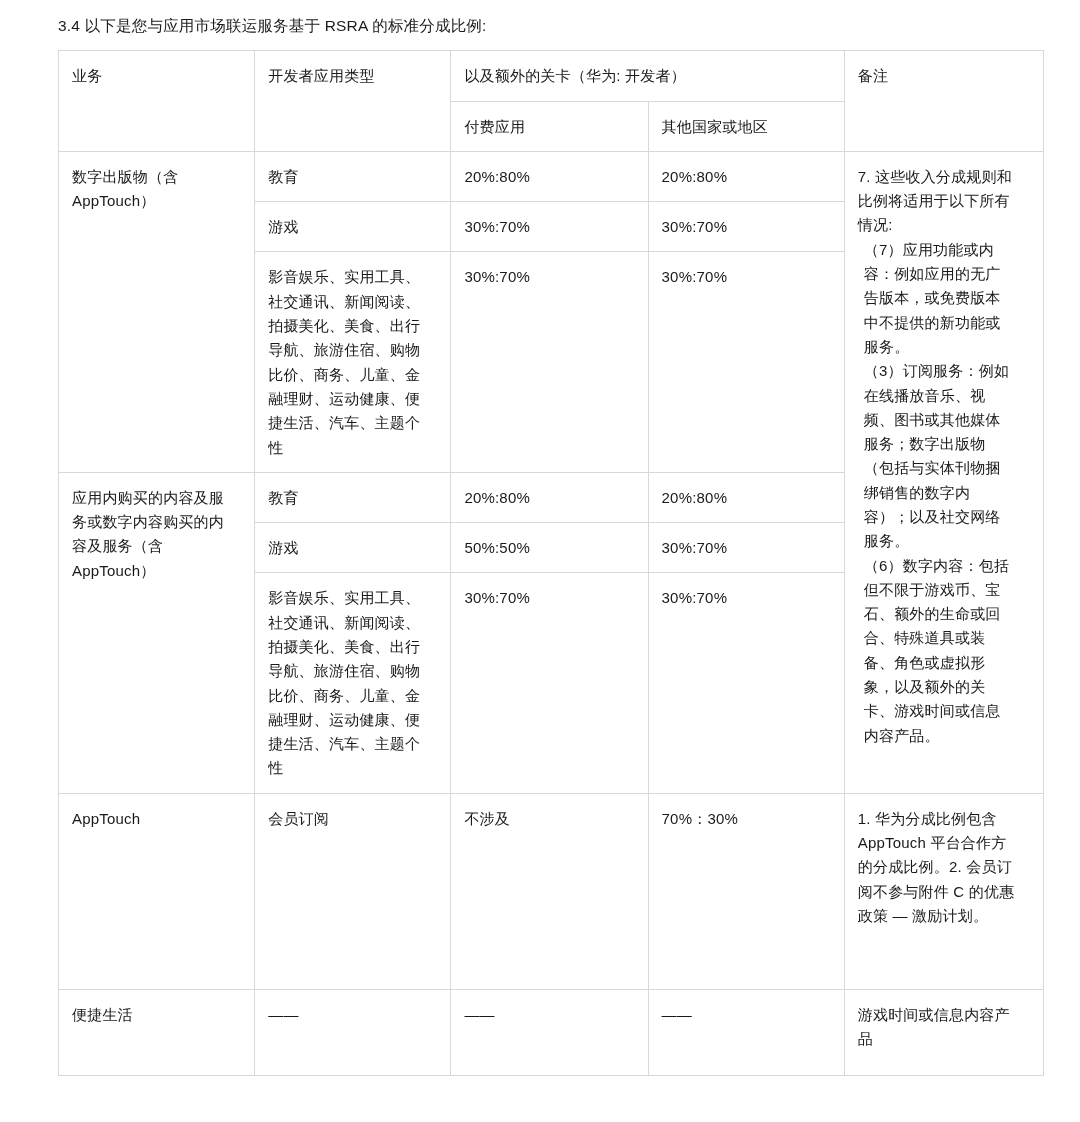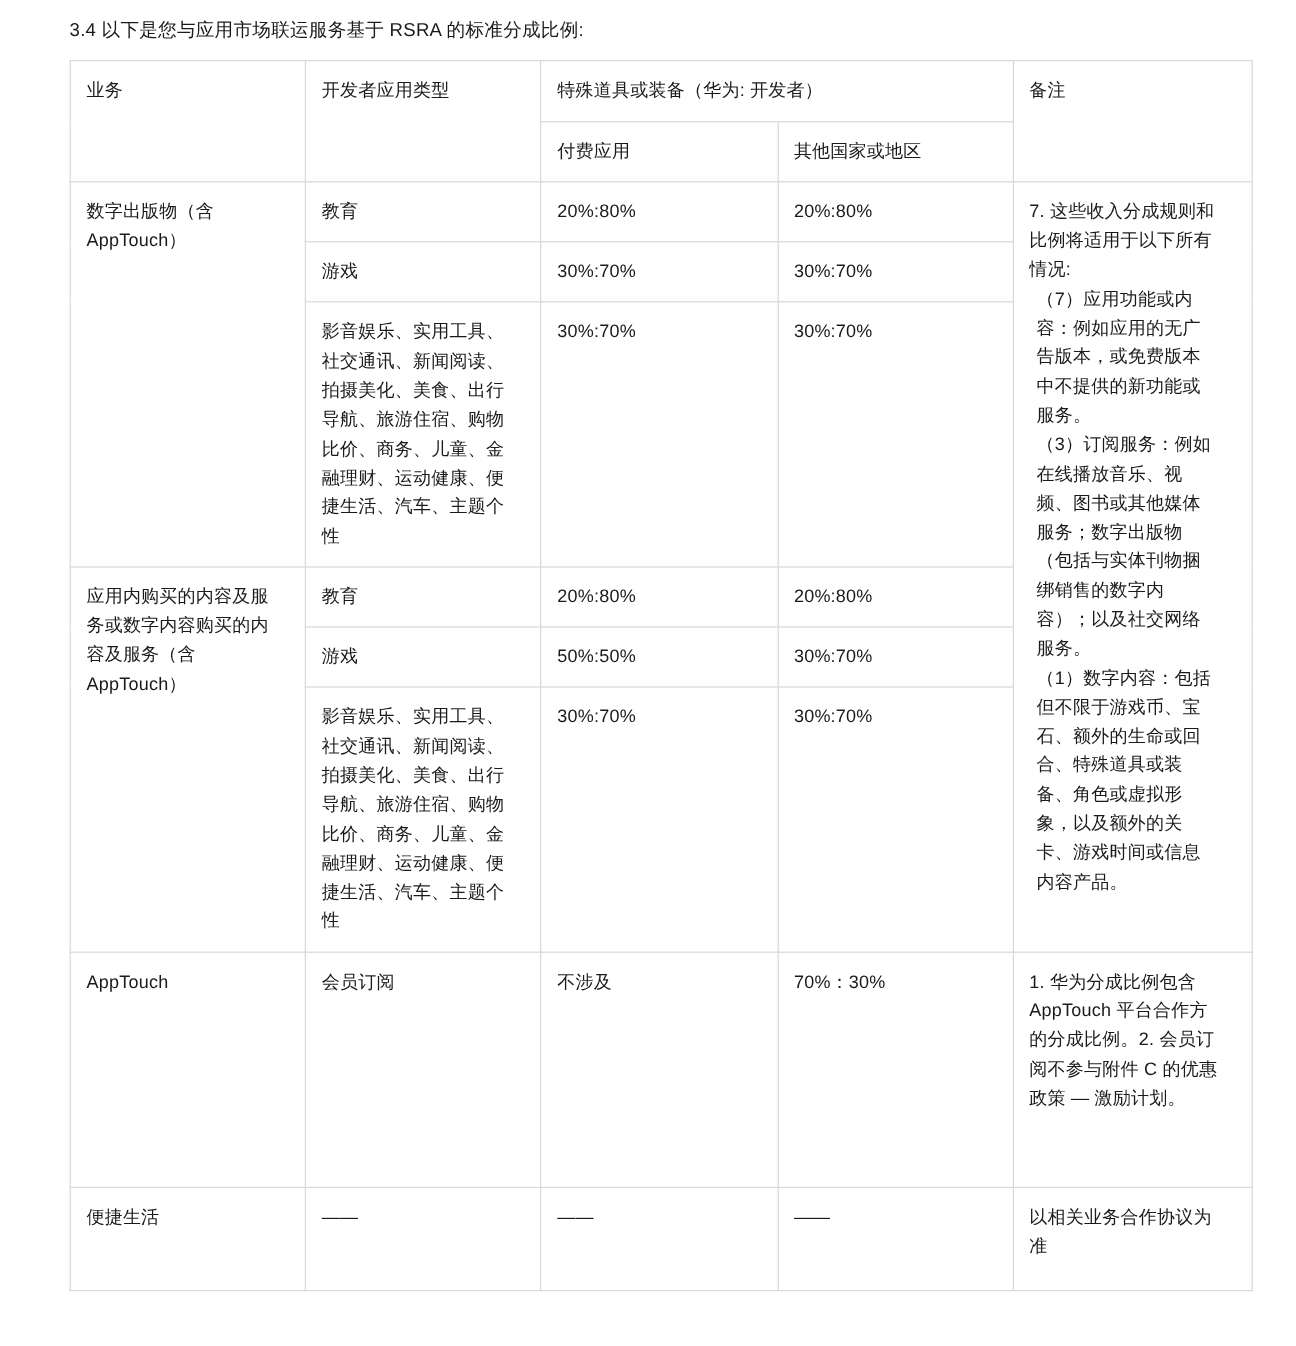--- a/index.html
+++ b/index.html
@@ -73,38 +73,38 @@
         <col class="col-b">
         <col class="col-c">
         <col class="col-d">
         <col class="col-e">
     </colgroup>
     <tbody>
 
       <tr>
         <td class="hdr" rowspan="2">业务</td>
         <td class="hdr" rowspan="2">开发者应用类型</td>
-        <td class="hdr" colspan="2">特殊道具或装备（华为: 开发者）</td>
+        <td class="hdr" colspan="2">以及额外的关卡（华为: 开发者）</td>
         <td class="hdr" rowspan="2">备注</td>
       </tr>
       <tr>
         <td class="hdr">付费应用</td>
         <td class="hdr">其他国家或地区</td>
       </tr>
 
       <tr>
         <td rowspan="3">数字出版物（含 AppTouch）</td>
         <td>教育</td>
         <td class="nowrap-val">20%:80%</td>
         <td class="nowrap-val">20%:80%</td>
         <td class="note-cell" rowspan="6">
           <p>7. 这些收入分成规则和比例将适用于以下所有情况:</p>
           <p class="indent">（7）应用功能或内容：例如应用的无广告版本，或免费版本中不提供的新功能或服务。</p>
           <p class="indent">（3）订阅服务：例如在线播放音乐、视频、图书或其他媒体服务；数字出版物（包括与实体刊物捆绑销售的数字内容）；以及社交网络服务。</p>
-          <p class="indent">（1）数字内容：包括但不限于游戏币、宝石、额外的生命或回合、特殊道具或装备、角色或虚拟形象，以及额外的关卡、游戏时间或信息内容产品。</p>
+          <p class="indent">（6）数字内容：包括但不限于游戏币、宝石、额外的生命或回合、特殊道具或装备、角色或虚拟形象，以及额外的关卡、游戏时间或信息内容产品。</p>
         </td>
       </tr>
       <tr>
         <td>游戏</td>
         <td class="nowrap-val">30%:70%</td>
         <td class="nowrap-val">30%:70%</td>
       </tr>
       <tr>
         <td>影音娱乐、实用工具、社交通讯、新闻阅读、拍摄美化、美食、出行导航、旅游住宿、购物比价、商务、儿童、金融理财、运动健康、便捷生活、汽车、主题个性</td>
         <td class="nowrap-val">30%:70%</td>
@@ -134,17 +134,17 @@
         <td class="nowrap-val">不涉及</td>
         <td class="nowrap-val">70%：30%</td>
         <td>1. 华为分成比例包含 AppTouch 平台合作方的分成比例。2. 会员订阅不参与附件 C 的优惠政策 — 激励计划。</td>
       </tr>
 
       <tr>
         <td style="height:60px">便捷生活</td>
         <td>——</td>
         <td>——</td>
         <td>——</td>
-        <td>以相关业务合作协议为准</td>
+        <td>游戏时间或信息内容产品</td>
       </tr>
     </tbody>
   </table>
 </div>
 
 </body></html>

